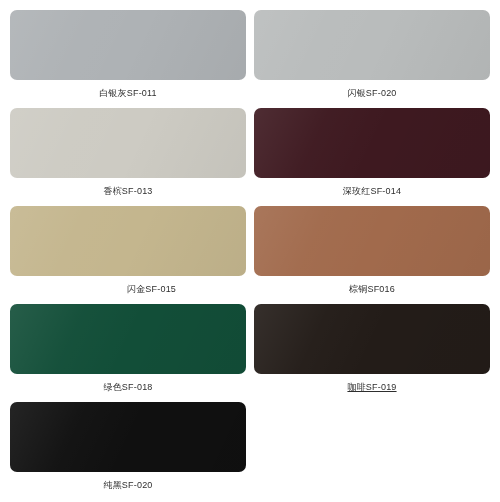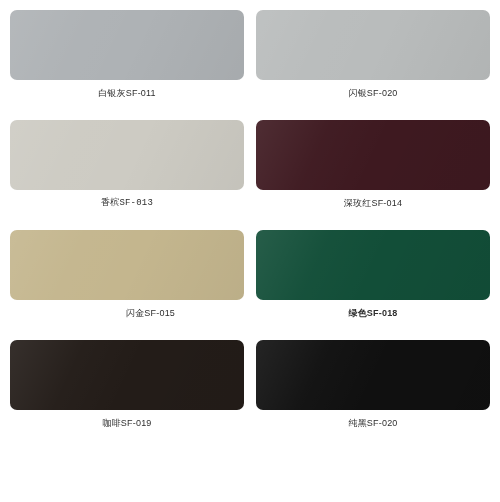--- a/index.html
+++ b/index.html
@@ -17,21 +17,20 @@
   #swatch-grid {
     display: grid;
     grid-template-columns: 1fr 1fr;
     grid-template-rows: repeat(5, 98px);
     column-gap: 8px;
     row-gap: 0px;
     padding: 10px 10px 16px 10px;
     box-sizing: border-box;
     width: 500px;
     height: 414px;
-    gap: 12px;
   }
 
   .swatch-cell {
     display: flex;
     flex-direction: column;
     align-items: center;
     justify-content: flex-start;
   }
 
   .swatch-chip {
@@ -75,35 +74,39 @@
     <div class="swatch-cell">
       <div class="swatch-chip" style="background: rgb(174, 178, 181);"></div>
       <div class="swatch-label" style="color: rgb(46, 46, 46);">白银灰SF-011</div>
     </div>
     <div class="swatch-cell">
       <div class="swatch-chip" style="background: rgb(185, 188, 188);"></div>
       <div class="swatch-label" style="color: rgb(46, 46, 46);">闪银SF-020</div>
     </div>
     <div class="swatch-cell">
       <div class="swatch-chip" style="background: rgb(205, 203, 195);"></div>
-      <div class="swatch-label" style="color: rgb(46, 46, 46); font-family: Liberation Mono, monospace;">香槟SF-013</div>
+      <div class="swatch-label" style="color: rgb(46, 46, 46);">香槟SF-013</div>
     </div>
     <div class="swatch-cell">
       <div class="swatch-chip" style="background: rgb(62, 25, 32);"></div>
       <div class="swatch-label" style="color: rgb(46, 46, 46); text-align: center;">深玫红SF-014</div>
     </div>
     <div class="swatch-cell">
       <div class="swatch-chip" style="background: rgb(196, 182, 142);"></div>
       <div class="swatch-label" style="color: rgb(46, 46, 46); margin-left: 47px;">闪金SF-015</div>
     </div>
     <div class="swatch-cell">
+      <div class="swatch-chip" style="background: rgb(161, 106, 76);"></div>
+      <div class="swatch-label" style="color: rgb(46, 46, 46);">棕铜SF016</div>
+    </div>
+    <div class="swatch-cell">
       <div class="swatch-chip" style="background: rgb(18, 78, 56);"></div>
-      <div class="swatch-label" style="color: rgb(46, 46, 46); font-weight: bold;">绿色SF-018</div>
+      <div class="swatch-label" style="color: rgb(46, 46, 46);">绿色SF-018</div>
     </div>
     <div class="swatch-cell">
       <div class="swatch-chip" style="background: rgb(35, 28, 24);"></div>
-      <div class="swatch-label" style="color: rgb(46, 46, 46);">咖啡SF-019</div>
+      <div class="swatch-label" style="color: rgb(46, 46, 46); text-decoration: underline;">咖啡SF-019</div>
     </div>
     <div class="swatch-cell">
       <div class="swatch-chip" style="background: rgb(16, 16, 16);"></div>
       <div class="swatch-label" style="color: rgb(46, 46, 46);">纯黑SF-020</div>
     </div>
   </div>
 
 </body></html>

